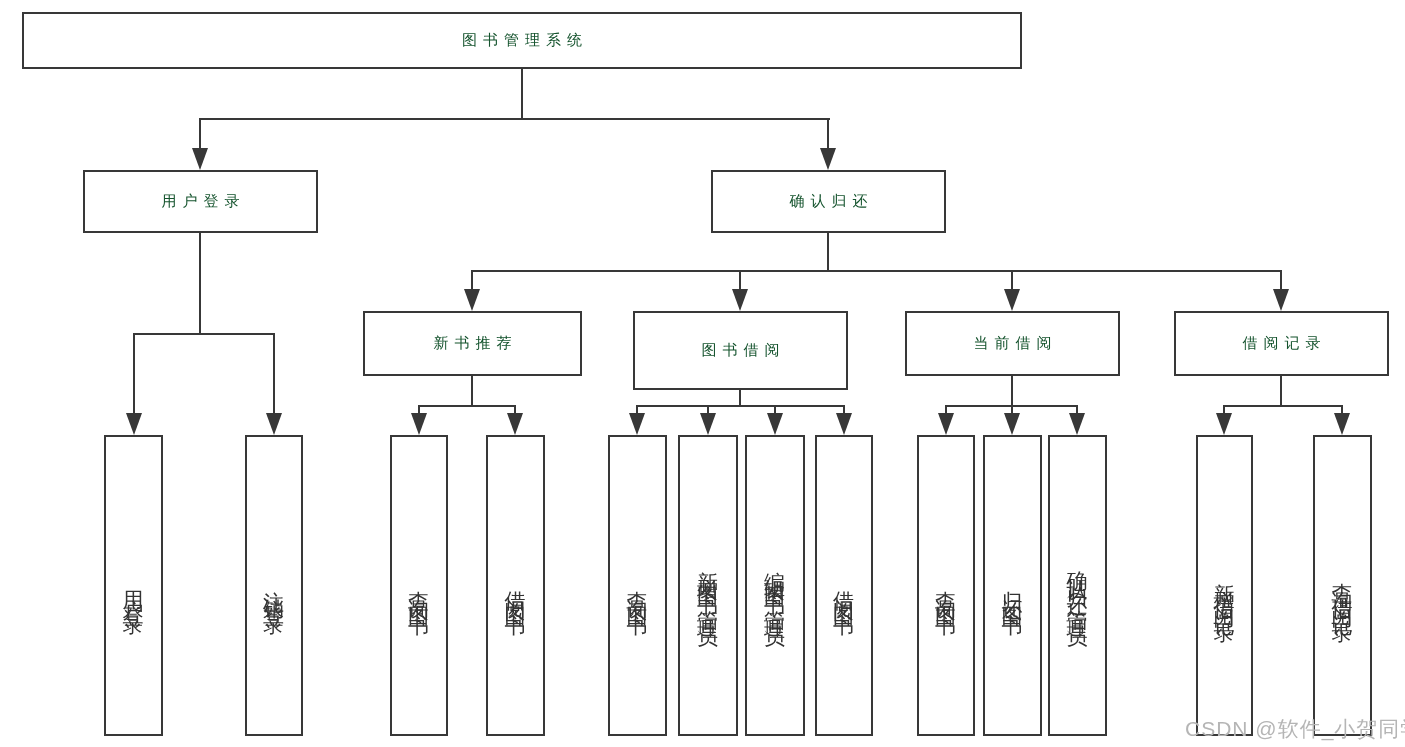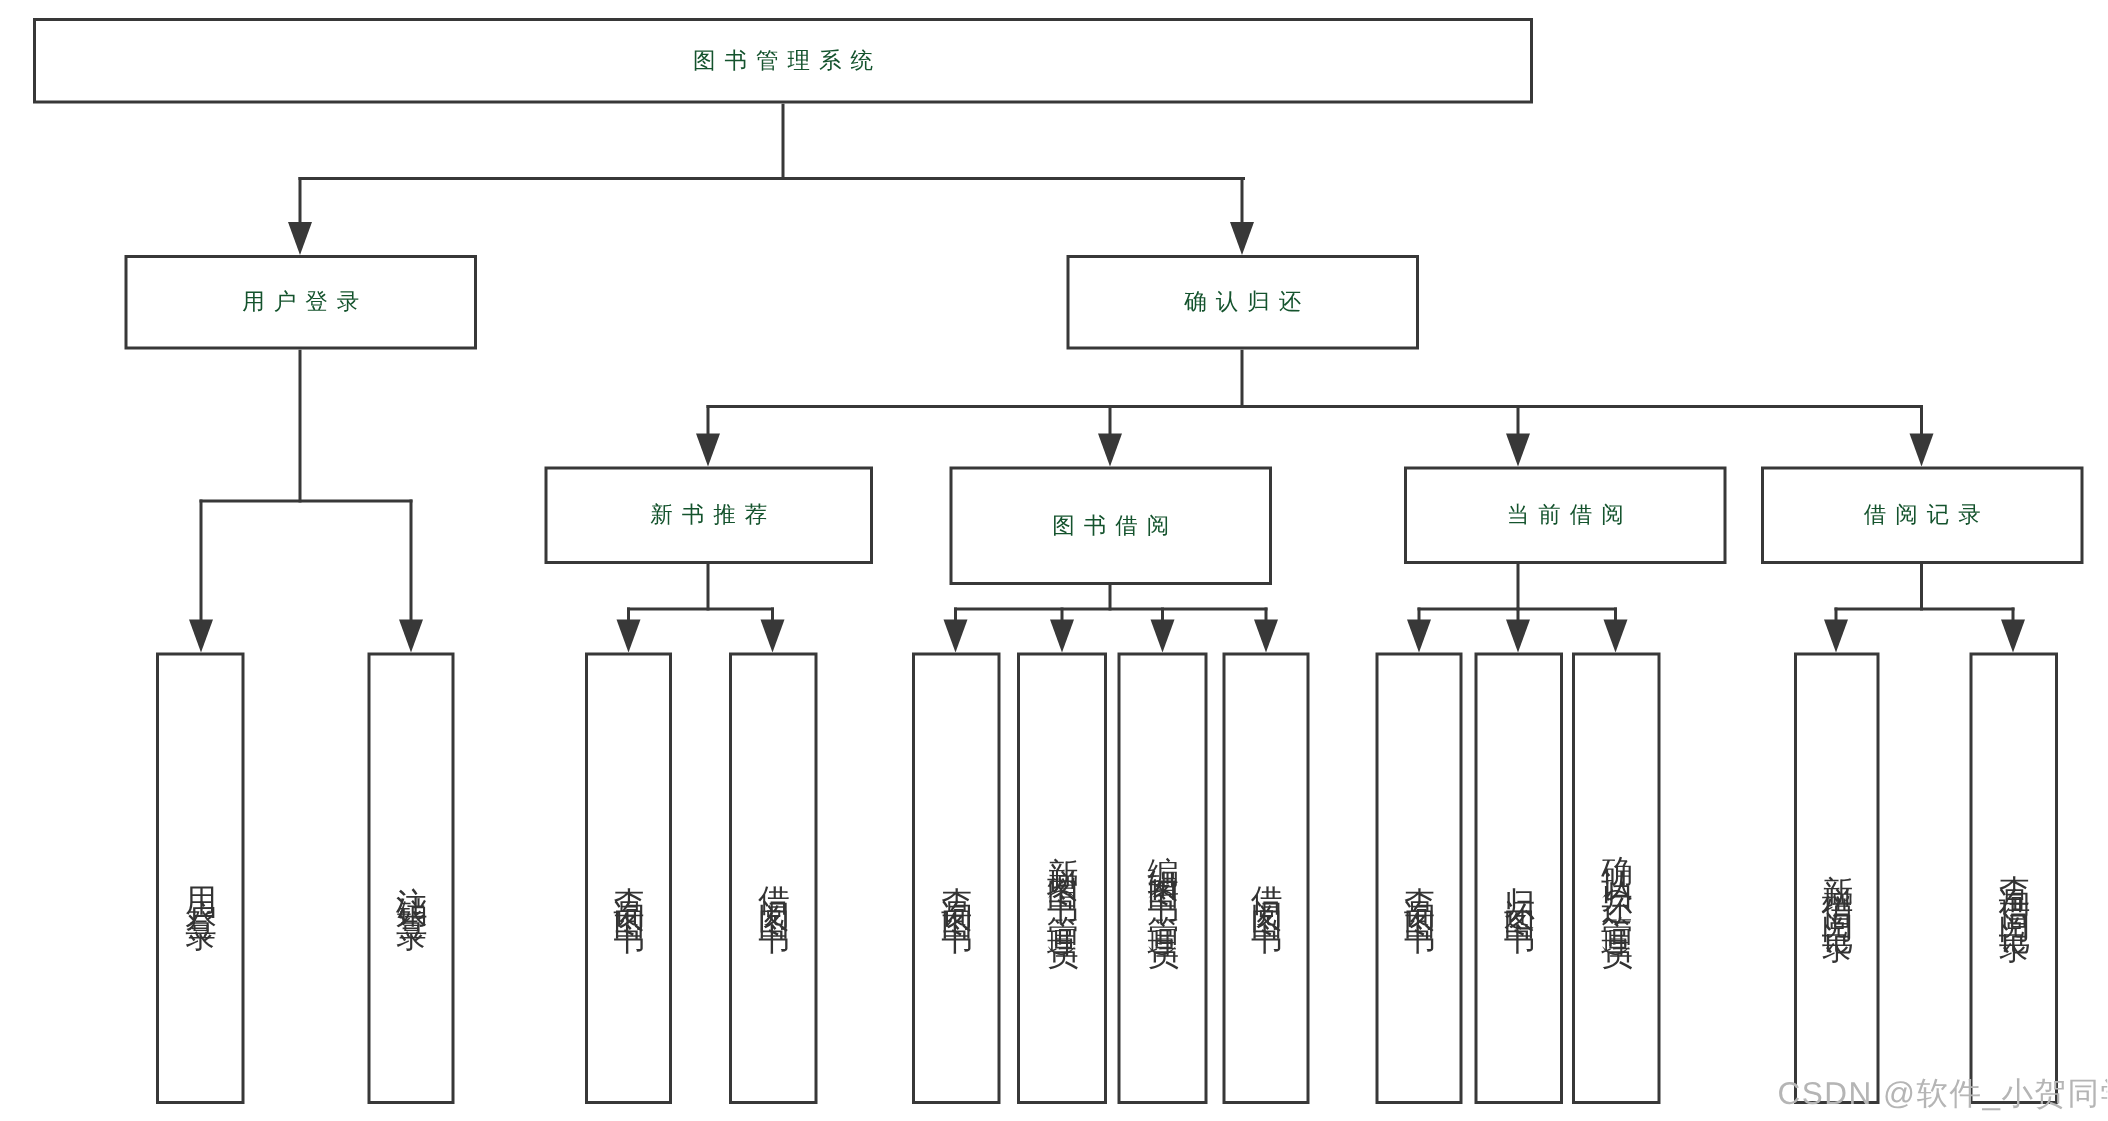--- a/index.html
+++ b/index.html
@@ -128,21 +128,21 @@
   <div class="box hbox" style="left:711px;top:170px;width:235px;height:63px;">
     <span>确认归还</span>
   </div>
 
   <div class="box hbox" style="left:363px;top:311px;width:219px;height:65px;text-align:right;">
     <span>新书推荐</span>
   </div>
   <div class="box hbox" style="left:633px;top:311px;width:215px;height:79px;">
     <span>图书借阅</span>
   </div>
-  <div class="box hbox" style="left:905px;top:311px;width:215px;height:65px;margin-left:31px;">
+  <div class="box hbox" style="left:905px;top:311px;width:215px;height:65px;">
     <span>当前借阅</span>
   </div>
   <div class="box hbox" style="left:1174px;top:311px;width:215px;height:65px;">
     <span>借阅记录</span>
   </div>
 
   <div class="box vbox leaf" style="left:104px;top:435px;width:59px;height:301px;">
     <span>用户登录</span>
   </div>
   <div class="box vbox leaf" style="left:245px;top:435px;width:58px;height:301px;">

